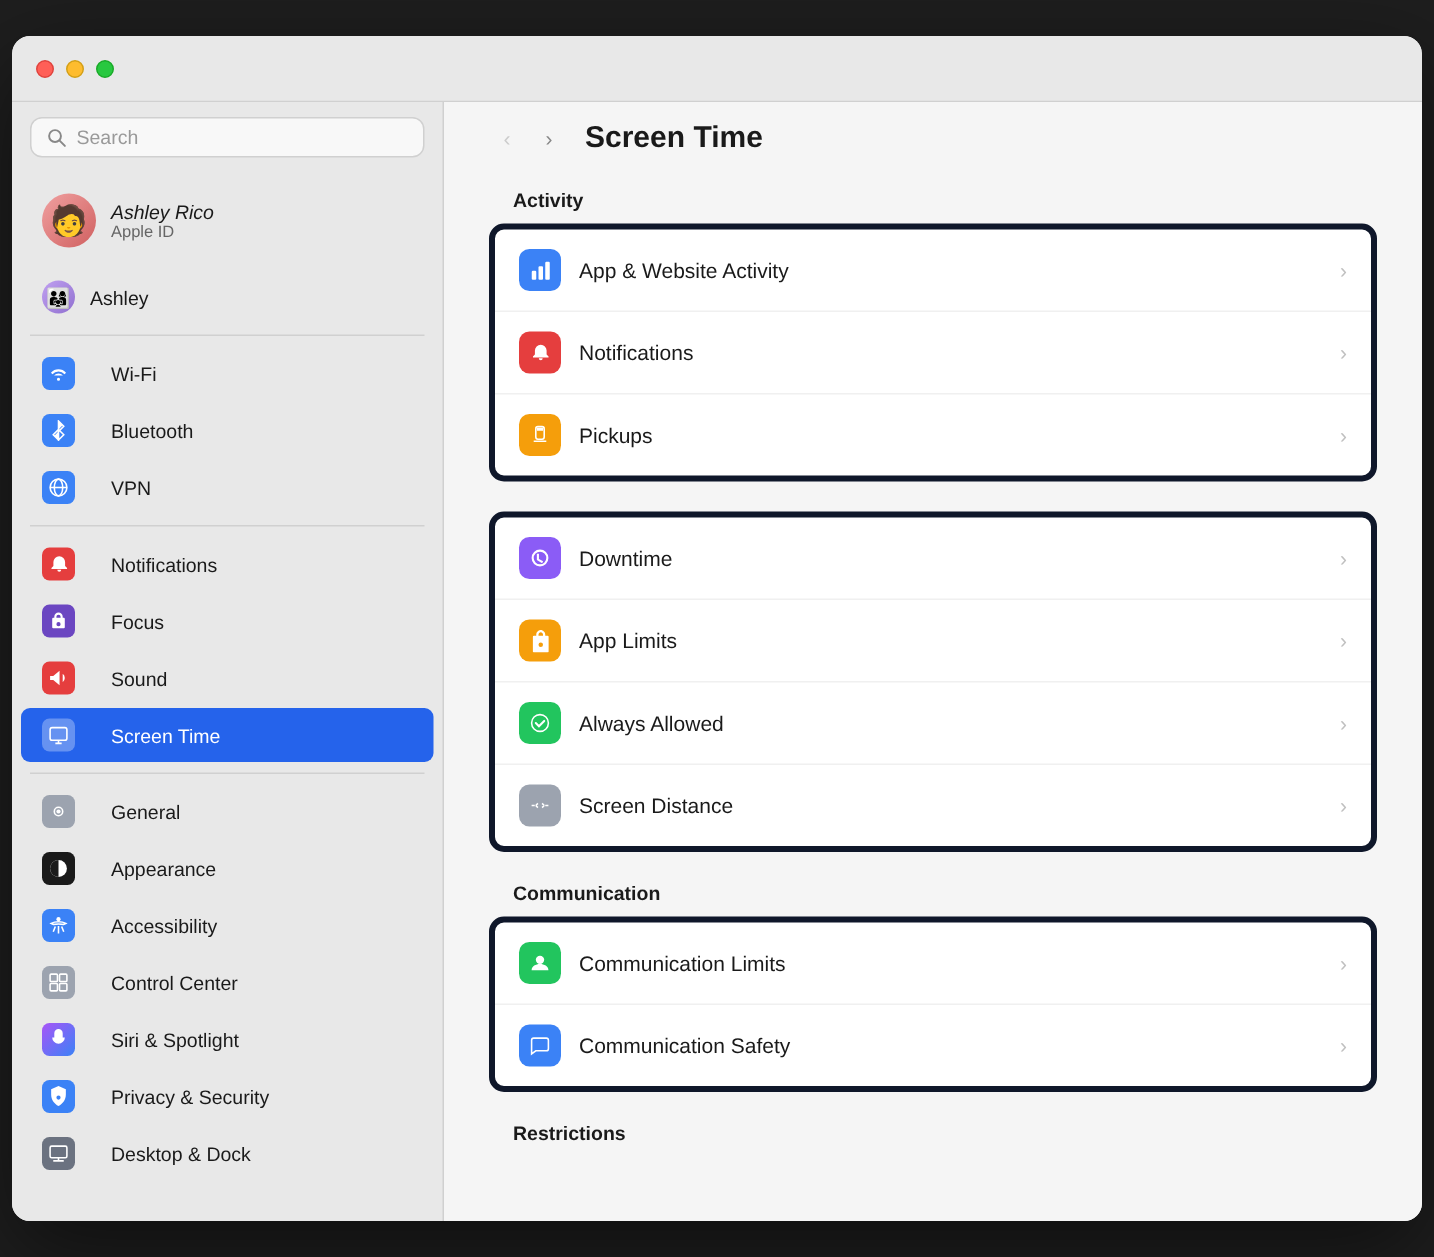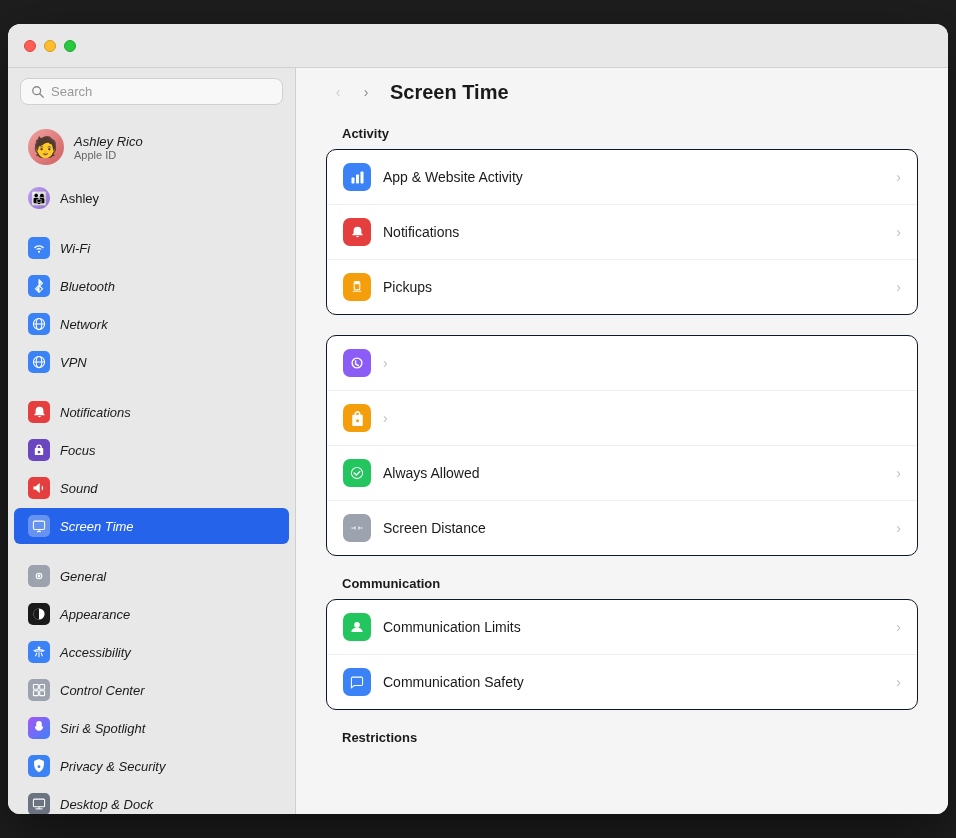--- a/index.html
+++ b/index.html
@@ -88,25 +88,24 @@
       outline: none;
       font-size: 13px;
       color: #333;
       width: 100%;
     }
     .search-input-field::placeholder { color: #999; }
     .sidebar-item {
       display: flex;
       align-items: center;
       padding: 7px 14px;
-      gap: 10px;
+      gap: 24px;
       cursor: pointer;
       border-radius: 6px;
       margin: 1px 6px;
-      font-style: italic;
     }
     .sidebar-item.active {
       background: #2563eb;
     }
     .sidebar-item.active .sidebar-item-label { color: white; }
     .sidebar-item-icon {
       width: 22px;
       height: 22px;
       border-radius: 5px;
       display: flex;
@@ -209,21 +208,21 @@
       color: #1a1a1a;
       margin-bottom: 8px;
       margin-top: 6px;
       margin-left: 16px;
     }
     .settings-group {
       background: white;
       border-radius: 10px;
       margin-bottom: 20px;
       overflow: hidden;
-      border: 1px solid #0f172a;
+      border: 4px solid #0f172a;
     }
     .settings-row {
       display: flex;
       align-items: center;
       padding: 13px 16px;
       gap: 12px;
       cursor: pointer;
       border-bottom: 1px solid #f0f0f0;
     }
     .settings-row:last-child { border-bottom: none; }
@@ -302,30 +301,20 @@
       <div class="sidebar-item">
         <div class="sidebar-item-icon" style="background:#3b82f6">
           <svg width="12" height="14" viewBox="0 0 12 20" fill="white">
               <path d="M6 1l5 5-5 5V1zm0 18l-5-5 5-5v10zm0-10l5 5-5 5v-10z" stroke="white" stroke-width="1.5" fill="none"></path>
               <path d="M6 1l4 4-4 4V1zm0 10l-4 4 4 4V11z" fill="white"></path>
             </svg>
         </div>
         <span class="sidebar-item-label">Bluetooth</span>
       </div>
 
-      <div class="sidebar-item">
-        <div class="sidebar-item-icon" style="background:#3b82f6">
-          <svg width="14" height="14" viewBox="0 0 20 20" fill="none" stroke="white" stroke-width="1.5">
-              <circle cx="10" cy="10" r="8"></circle>
-              <ellipse cx="10" cy="10" rx="4" ry="8"></ellipse>
-              <line x1="2" y1="10" x2="18" y2="10"></line>
-            </svg>
-        </div>
-        <span class="sidebar-item-label">Network</span>
-      </div>
 
       <div class="sidebar-item">
         <div class="sidebar-item-icon" style="background:#3b82f6">
           <svg width="14" height="14" viewBox="0 0 20 20" fill="none" stroke="white" stroke-width="1.5">
               <circle cx="10" cy="10" r="8"></circle>
               <ellipse cx="10" cy="10" rx="4" ry="8"></ellipse>
               <line x1="2" y1="10" x2="18" y2="10"></line>
             </svg>
         </div>
         <span class="sidebar-item-label">VPN</span>
@@ -491,28 +480,30 @@
         </div>
       </div>
 
       <div class="settings-group">
         <div class="settings-row">
           <div class="row-icon" style="background:#8b5cf6">
             <svg width="14" height="14" viewBox="0 0 20 20" fill="white">
                 <path d="M10 2a8 8 0 100 16A8 8 0 0010 2zm0 2a6 6 0 010 12A6 6 0 0110 4zm-1 2v5l4 2-1 2-5-3V6h2z"></path>
               </svg>
           </div>
+          <span class="row-label">Downtime</span>
           <span class="row-chevron">›</span>
         </div>
         <div class="settings-row">
           <div class="row-icon" style="background:#f59e0b">
             <svg width="13" height="15" viewBox="0 0 16 20" fill="white">
                 <path d="M8 0C6 0 4 2 4 4v1H2a1 1 0 00-1 1v13a1 1 0 001 1h12a1 1 0 001-1V6a1 1 0 00-1-1h-2V4c0-2-2-4-4-4zm0 2c1 0 2 1 2 2v1H6V4c0-1 1-2 2-2zm0 9a2 2 0 110 4 2 2 0 010-4z"></path>
               </svg>
           </div>
+          <span class="row-label">App Limits</span>
           <span class="row-chevron">›</span>
         </div>
         <div class="settings-row">
           <div class="row-icon" style="background:#22c55e">
             <svg width="14" height="14" viewBox="0 0 20 20" fill="white">
                 <circle cx="10" cy="10" r="8" fill="none" stroke="white" stroke-width="1.5"></circle>
                 <path d="M6 10l3 3 5-5" stroke="white" stroke-width="2" fill="none" stroke-linecap="round"></path>
               </svg>
           </div>
           <span class="row-label">Always Allowed</span>

